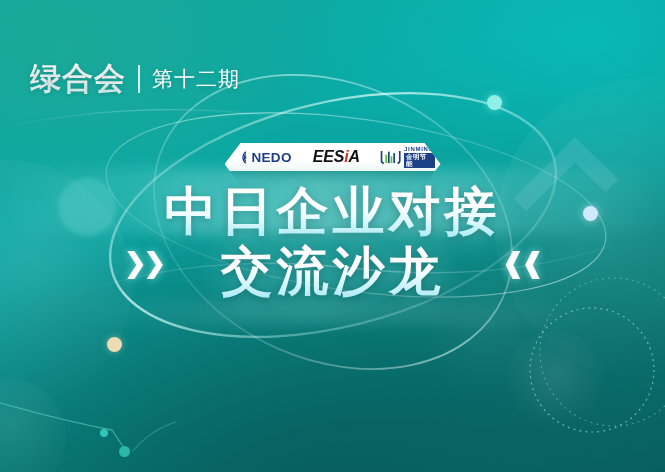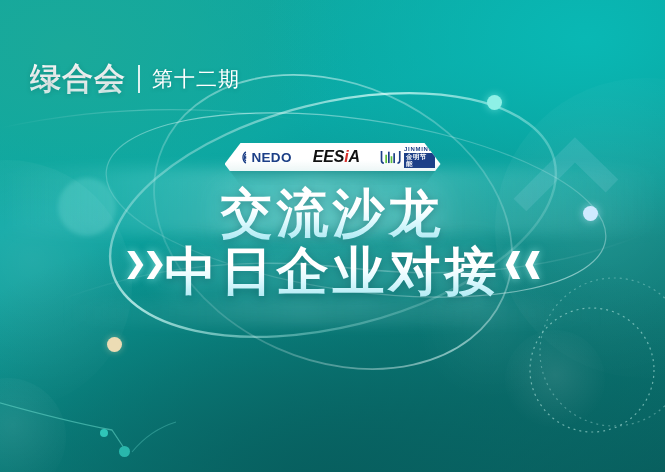--- a/index.html
+++ b/index.html
@@ -181,22 +181,22 @@
       </svg>
       <span class="jin-txt">
         <span class="jin-en">JINMING</span>
         <span class="jin-cn">金明节能</span>
       </span>
     </div>
 
   </div>
 
   <div class="title-wrap">
+    <div class="title-line">中日企业对接</div>
     <div class="title-line second">交流沙龙</div>
-    <div class="title-line">中日企业对接</div>
   </div>
 
   <div class="chev chev-l">❯❯</div>
   <div class="chev chev-r">❰❰</div>
 
   <div class="dot dot-cyan"></div>
   <div class="dot dot-blue"></div>
   <div class="dot dot-beige"></div>
   <div class="dot dot-sm1"></div>
   <div class="dot dot-sm2"></div>

